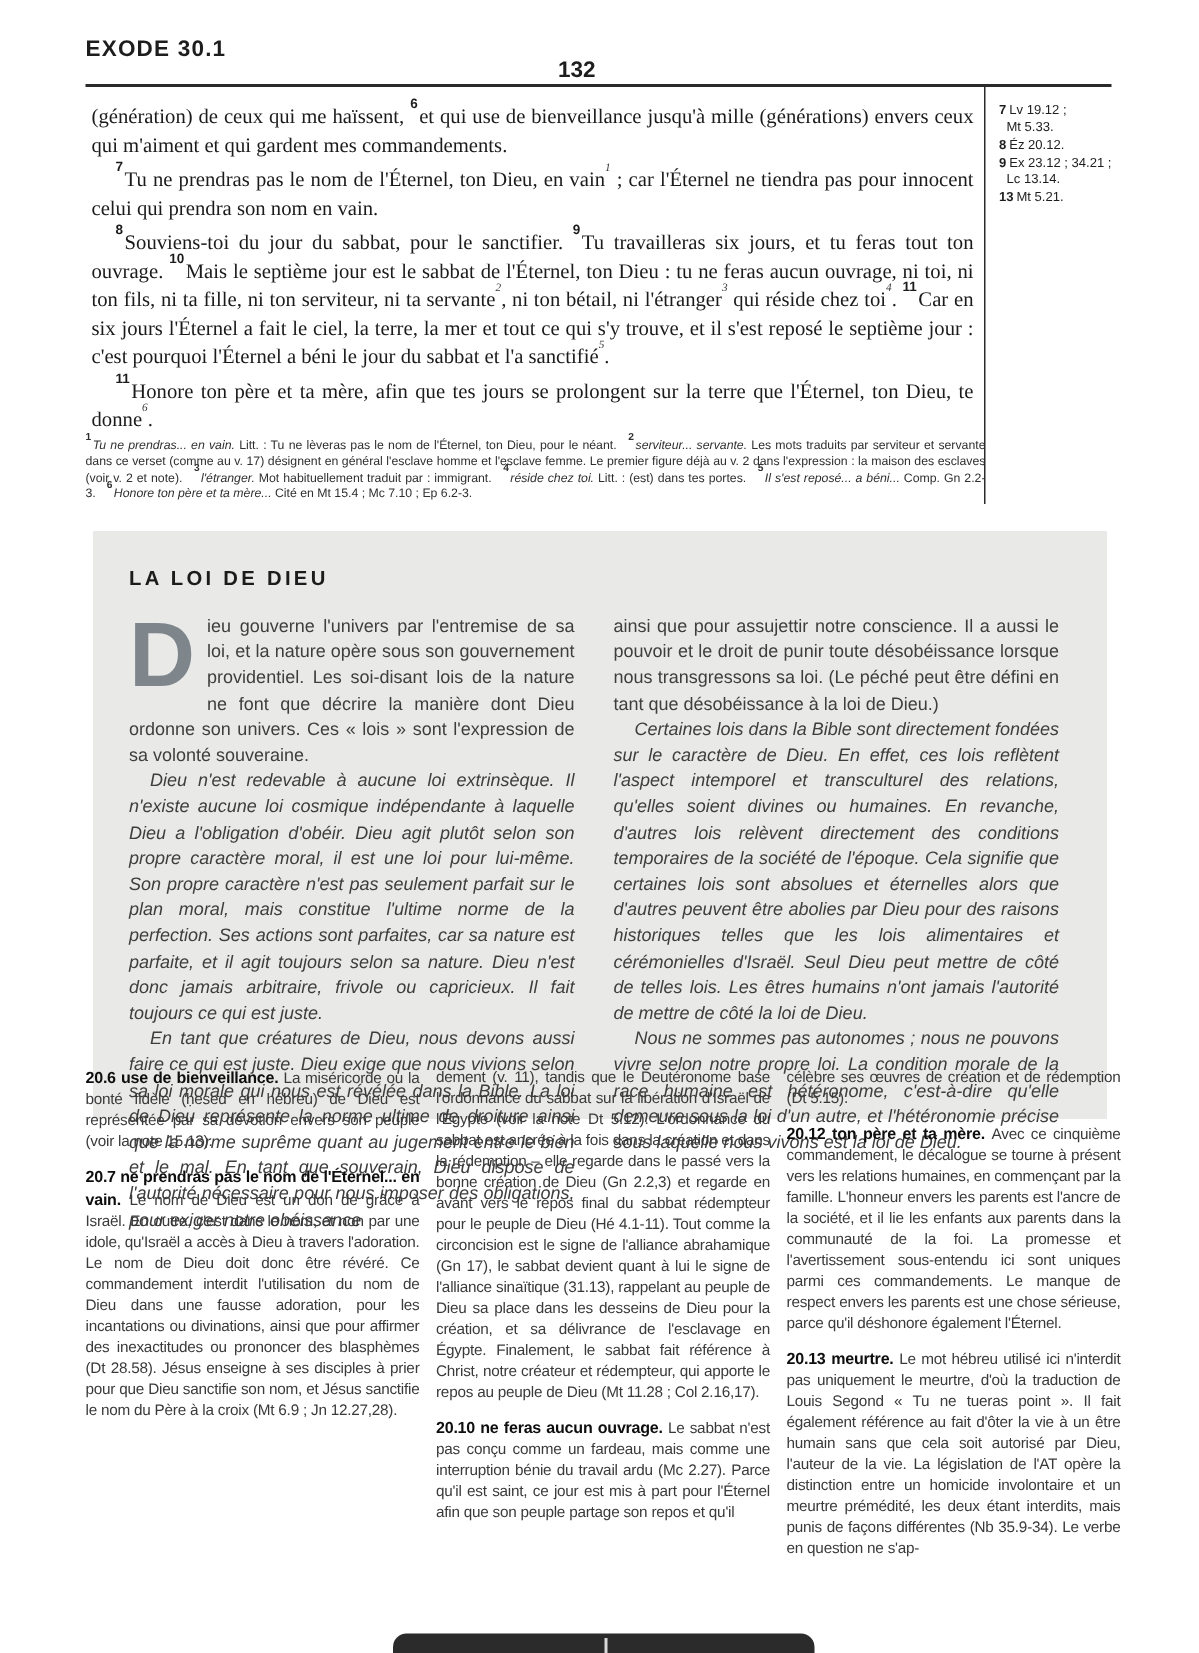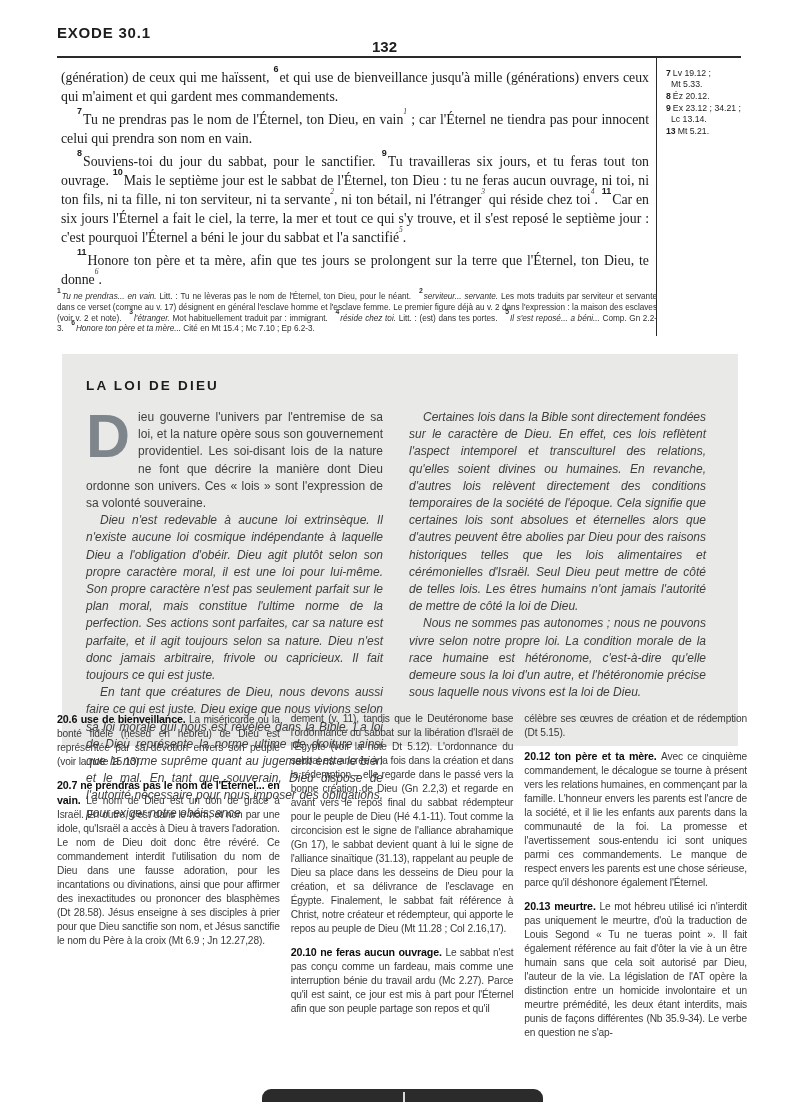--- a/index.html
+++ b/index.html
@@ -84,20 +84,21 @@
 
   <section class="feature-box" id="featureBox" style="background: rgb(233, 233, 232);">
     <h2 class="fb-title">LA LOI DE DIEU</h2>
     <div class="fb-cols">
       <div class="fb-col" id="fbCol1">
           <p class="fb-p"><span class="dropcap" style="color: rgb(126, 134, 140);">D</span>ieu gouverne l'univers par l'entremise de sa loi, et la nature opère sous son gouvernement providentiel. Les soi-disant lois de la nature ne font que décrire la manière dont Dieu ordonne son univers. Ces « lois » sont l'expression de sa volonté souveraine.</p>
           <p class="fb-p indent">Dieu n'est redevable à aucune loi extrinsèque. Il n'existe aucune loi cosmique indépendante à laquelle Dieu a l'obligation d'obéir. Dieu agit plutôt selon son propre caractère moral, il est une loi pour lui-même. Son propre caractère n'est pas seulement parfait sur le plan moral, mais constitue l'ultime norme de la perfection. Ses actions sont parfaites, car sa nature est parfaite, et il agit toujours selon sa nature. Dieu n'est donc jamais arbitraire, frivole ou capricieux. Il fait toujours ce qui est juste.</p>
           <p class="fb-p indent">En tant que créatures de Dieu, nous devons aussi faire ce qui est juste. Dieu exige que nous vivions selon sa loi morale qui nous est révélée dans la Bible. La loi de Dieu représente la norme ultime de droiture ainsi que la norme suprême quant au jugement entre le bien et le mal. En tant que souverain, Dieu dispose de l'autorité nécessaire pour nous imposer des obligations, pour exiger notre obéissance</p>
         </div>
       <div class="fb-col" id="fbCol2">
+          <p class="fb-p">ainsi que pour assujettir notre conscience. Il a aussi le pouvoir et le droit de punir toute désobéissance lorsque nous transgressons sa loi. (Le péché peut être défini en tant que désobéissance à la loi de Dieu.)</p>
           <p class="fb-p indent">Certaines lois dans la Bible sont directement fondées sur le caractère de Dieu. En effet, ces lois reflètent l'aspect intemporel et transculturel des relations, qu'elles soient divines ou humaines. En revanche, d'autres lois relèvent directement des conditions temporaires de la société de l'époque. Cela signifie que certaines lois sont absolues et éternelles alors que d'autres peuvent être abolies par Dieu pour des raisons historiques telles que les lois alimentaires et cérémonielles d'Israël. Seul Dieu peut mettre de côté de telles lois. Les êtres humains n'ont jamais l'autorité de mettre de côté la loi de Dieu.</p>
           <p class="fb-p indent">Nous ne sommes pas autonomes ; nous ne pouvons vivre selon notre propre loi. La condition morale de la race humaine est hétéronome, c'est-à-dire qu'elle demeure sous la loi d'un autre, et l'hétéronomie précise sous laquelle nous vivons est la loi de Dieu.</p>
         </div>
     </div>
   </section>
 
   <section class="notes" id="studyNotes">
       <div class="note-col">
         <p class="note"><b class="note-lead">20.6 use de bienveillance. </b>La miséricorde ou la bonté fidèle (ḥesed en hébreu) de Dieu est représentée par sa dévotion envers son peuple (voir la note 15.13).</p>
         <p class="note"><b class="note-lead">20.7 ne prendras pas le nom de l'Éternel... en vain. </b>Le nom de Dieu est un don de grâce à Israël. En outre, c'est dans le nom, et non par une idole, qu'Israël a accès à Dieu à travers l'adoration. Le nom de Dieu doit donc être révéré. Ce commandement interdit l'utilisation du nom de Dieu dans une fausse adoration, pour les incantations ou divinations, ainsi que pour affirmer des inexactitudes ou prononcer des blasphèmes (Dt 28.58). Jésus enseigne à ses disciples à prier pour que Dieu sanctifie son nom, et Jésus sanctifie le nom du Père à la croix (Mt 6.9 ; Jn 12.27,28).</p>

